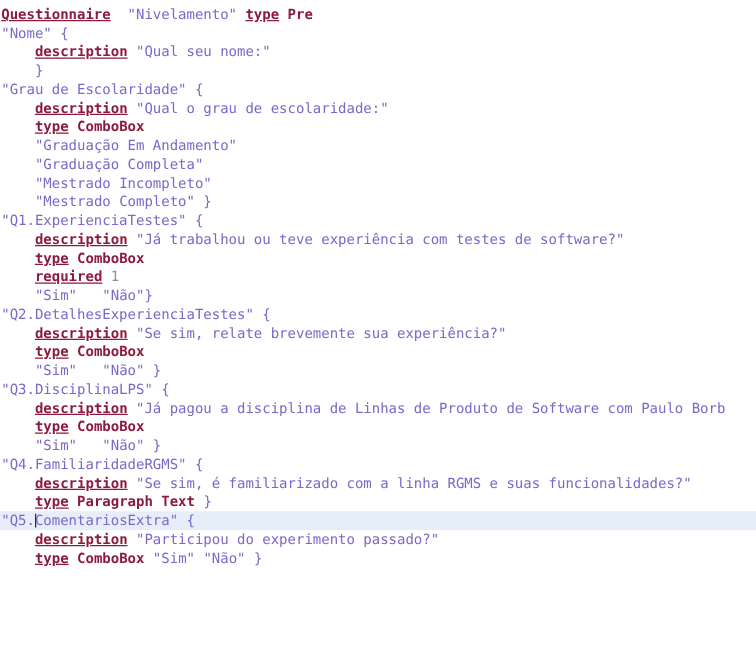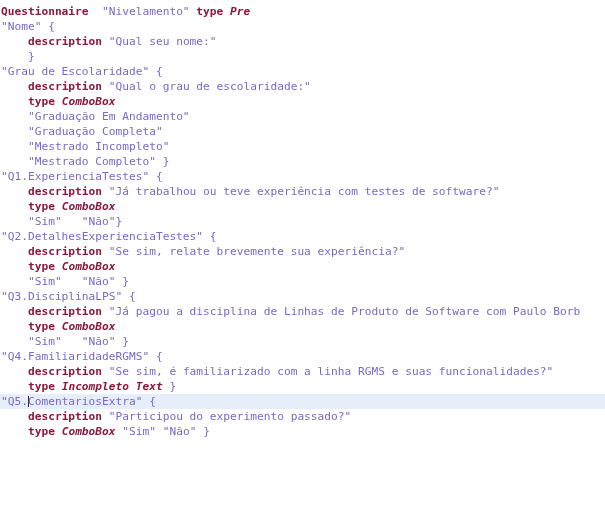--- a/index.html
+++ b/index.html
@@ -29,22 +29,22 @@
     font-size: 11.2px;
     white-space: pre;
     overflow: hidden;
     padding-left: 1px;
     letter-spacing: 0px;
   }
   .line.current {
     background: #e6eefa;
   }
   
-  .kw      { color: #8b1a3d; font-weight: bold; }   
-  .tv      { color: #8b1a3d; font-weight: bold; font-style: italic; }   
+  .kw      { color: #8b1a3d; font-weight: bold; text-decoration: underline; }   
+  .tv      { color: #8b1a3d; font-weight: bold; }   
   .str     { color: #7b68c8; }                      
   .num     { color: #8a8f9a; }                      
   .punc    { color: #7b68c8; }                      
   .caret {
     display: inline-block;
     width: 0;
     border-left: 1px solid #2b2b2b;
     height: 11px;
     vertical-align: -2px;
     margin: 0 -1px 0 0;
@@ -61,28 +61,29 @@
     <div class="line"><span class="str">"Grau de Escolaridade"</span><span class="ws"> </span><span class="punc">{</span></div>
     <div class="line"><span class="ws">    </span><span class="kw">description</span><span class="ws"> </span><span class="str">"Qual o grau de escolaridade:"</span></div>
     <div class="line"><span class="ws">    </span><span class="kw">type</span><span class="ws"> </span><span class="tv">ComboBox</span></div>
     <div class="line"><span class="ws">    </span><span class="str">"Graduação Em Andamento"</span></div>
     <div class="line"><span class="ws">    </span><span class="str">"Graduação Completa"</span></div>
     <div class="line"><span class="ws">    </span><span class="str">"Mestrado Incompleto"</span></div>
     <div class="line"><span class="ws">    </span><span class="str">"Mestrado Completo"</span><span class="ws"> </span><span class="punc">}</span></div>
     <div class="line"><span class="str">"Q1.ExperienciaTestes"</span><span class="ws"> </span><span class="punc">{</span></div>
     <div class="line"><span class="ws">    </span><span class="kw">description</span><span class="ws"> </span><span class="str">"Já trabalhou ou teve experiência com testes de software?"</span></div>
     <div class="line"><span class="ws">    </span><span class="kw">type</span><span class="ws"> </span><span class="tv">ComboBox</span></div>
+    <div class="line"><span class="ws">    </span><span class="kw">required</span><span class="ws"> </span><span class="num">1</span></div>
     <div class="line"><span class="ws">    </span><span class="str">"Sim"</span><span class="ws">   </span><span class="str">"Não"</span><span class="punc">}</span></div>
     <div class="line"><span class="str">"Q2.DetalhesExperienciaTestes"</span><span class="ws"> </span><span class="punc">{</span></div>
     <div class="line"><span class="ws">    </span><span class="kw">description</span><span class="ws"> </span><span class="str">"Se sim, relate brevemente sua experiência?"</span></div>
     <div class="line"><span class="ws">    </span><span class="kw">type</span><span class="ws"> </span><span class="tv">ComboBox</span></div>
     <div class="line"><span class="ws">    </span><span class="str">"Sim"</span><span class="ws">   </span><span class="str">"Não"</span><span class="ws"> </span><span class="punc">}</span></div>
     <div class="line"><span class="str">"Q3.DisciplinaLPS"</span><span class="ws"> </span><span class="punc">{</span></div>
     <div class="line"><span class="ws">    </span><span class="kw">description</span><span class="ws"> </span><span class="str">"Já pagou a disciplina de Linhas de Produto de Software com Paulo Borb</span></div>
     <div class="line"><span class="ws">    </span><span class="kw">type</span><span class="ws"> </span><span class="tv">ComboBox</span></div>
     <div class="line"><span class="ws">    </span><span class="str">"Sim"</span><span class="ws">   </span><span class="str">"Não"</span><span class="ws"> </span><span class="punc">}</span></div>
     <div class="line"><span class="str">"Q4.FamiliaridadeRGMS"</span><span class="ws"> </span><span class="punc">{</span></div>
     <div class="line"><span class="ws">    </span><span class="kw">description</span><span class="ws"> </span><span class="str">"Se sim, é familiarizado com a linha RGMS e suas funcionalidades?"</span></div>
-    <div class="line"><span class="ws">    </span><span class="kw">type</span><span class="ws"> </span><span class="tv">Incompleto Text</span><span class="ws"> </span><span class="punc">}</span></div>
+    <div class="line"><span class="ws">    </span><span class="kw">type</span><span class="ws"> </span><span class="tv">Paragraph Text</span><span class="ws"> </span><span class="punc">}</span></div>
     <div class="line current"><span class="str">"Q5.</span><span class="caret"></span><span class="str">ComentariosExtra"</span><span class="ws"> </span><span class="punc">{</span></div>
     <div class="line"><span class="ws">    </span><span class="kw">description</span><span class="ws"> </span><span class="str">"Participou do experimento passado?"</span></div>
     <div class="line"><span class="ws">    </span><span class="kw">type</span><span class="ws"> </span><span class="tv">ComboBox</span><span class="ws"> </span><span class="str">"Sim"</span><span class="ws"> </span><span class="str">"Não"</span><span class="ws"> </span><span class="punc">}</span></div>
   </div>
 
 </body></html>

